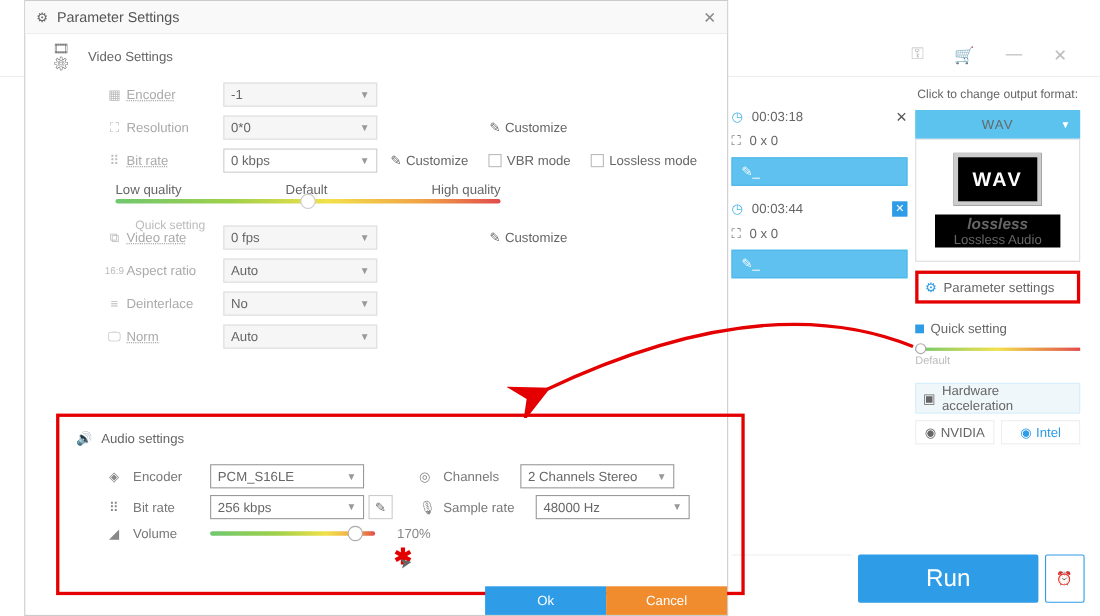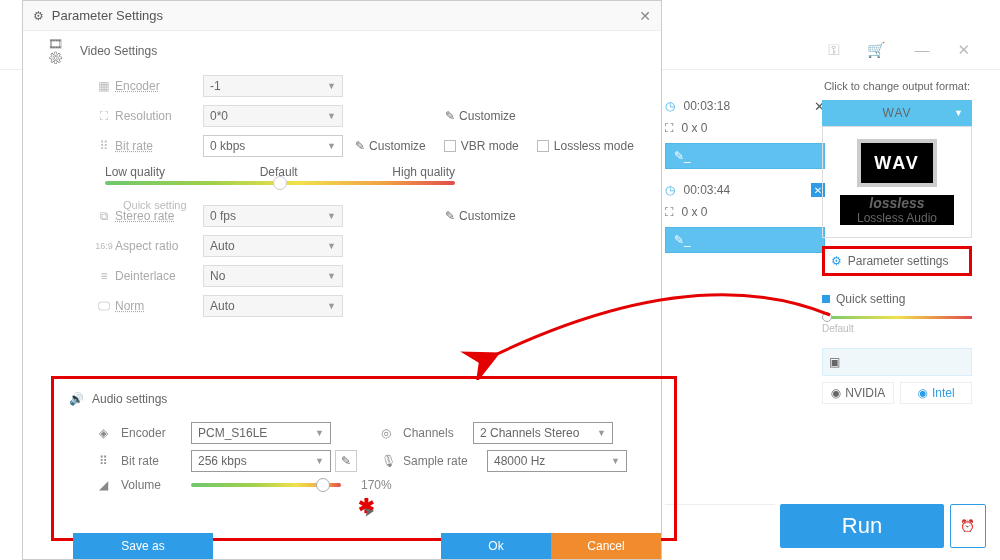--- a/index.html
+++ b/index.html
@@ -46,21 +46,21 @@
 .main-top{position:absolute;top:30px;left:0;right:0;height:40px;border-bottom:1px solid #eee;display:flex;align-items:center;justify-content:flex-end;gap:28px;padding:0 30px}
 .main-top span{color:#bbb;font-size:15px;cursor:pointer}
 .file-area{position:absolute;left:665px;top:95px;width:160px}
 .file-card{border:0;margin-bottom:10px;position:relative}
 .file-card .xx{position:absolute;right:0;top:4px;color:#555;cursor:pointer;font-size:13px}
 .file-card .xx.blue{background:#2e9ce6;color:#fff;width:14px;height:14px;display:flex;align-items:center;justify-content:center;font-size:10px}
 .file-row{display:flex;align-items:center;gap:8px;color:#888;padding:4px 0}
 .file-row .clock{color:#4fb8e8}
 .file-edit{height:26px;background:#5ec1ef;border:1px solid #4fb8e8;margin-top:4px;display:flex;align-items:center;padding:0 8px}
 .file-edit span{color:#fff}
-.sidebar{position:absolute;right:28px;top:80px;width:150px}
+.sidebar{position:absolute;right:18px;top:80px;width:150px}
 .sidebar .hint{text-align:center;color:#666;font-size:11px;margin-bottom:8px}
 .format-head{height:26px;background:#5cc3ef;color:#fff;display:flex;align-items:center;justify-content:center;position:relative;letter-spacing:1px}
 .format-head .car{position:absolute;right:8px;color:#fff;font-size:9px}
 .format-body{border:1px solid #ddd;padding:12px 8px;display:flex;flex-direction:column;align-items:center;gap:8px}
 .wav-box{width:80px;height:48px;background:#000;color:#fff;display:flex;align-items:center;justify-content:center;font-size:18px;font-weight:bold;letter-spacing:2px;border:4px solid #ccc}
 .lossless-box{width:114px;height:30px;background:#000;color:#fff;display:flex;flex-direction:column;align-items:center;justify-content:center;font-size:7px}
 .lossless-box .big{font-size:14px;font-style:italic;font-weight:bold}
 .param-set{margin-top:8px;height:30px;border:3px solid #e40000;display:flex;align-items:center;padding:0 6px;gap:6px;cursor:pointer}
 .param-set .ic{color:#2e9ce6}
 .quick-side{margin-top:16px}
@@ -141,20 +141,21 @@
         <span class="dot"></span>
         <span>Quick setting</span>
       </div>
     <div class="grad-small">
         <div class="k"></div>
       </div>
     <div class="def-lbl">Default</div>
   </div>
   <div class="hw">
       <span>▣</span>
+      <span>Hardware acceleration</span>
     </div>
   <div class="vendors">
     <div>
         <span>◉</span>
         <span>NVIDIA</span>
       </div>
     <div>
         <span style="color:#2e9ce6">◉</span>
         <span style="color:#2e9ce6">Intel</span>
       </div>
@@ -240,21 +241,21 @@
       </div>
     <div class="gradient-bar">
         <div class="knob" style="left:168px"></div>
       </div>
   </div>
   <span class="quickset-label">Quick setting</span>
 
   <div style="height:16px"></div>
   <div class="row">
       <span class="ico">⧉</span>
-      <span class="lbl">Stereo rate</span>
+      <span class="lbl">Video rate</span>
       <div class="sel dis">
         <span>0 fps</span>
         <span class="caret">▼</span>
       </div>
       <span style="width:90px"></span>
       <span class="cust">
         <span>✎</span>
         <span>Customize</span>
       </span>
     </div>
@@ -330,18 +331,17 @@
           <div class="knob"></div>
         </div>
       <span style="margin-left:20px;color:#888">170%</span>
     </div>
   </div>
 
   <span class="asterisk">✱</span>
   <span class="cursor">➤</span>
 
   <div class="buttons">
-    <div class="b save">Save as</div>
     <div class="spacer"></div>
     <div class="b ok">Ok</div>
     <div class="b cancel">Cancel</div>
   </div>
 </div>
 
 </body></html>

